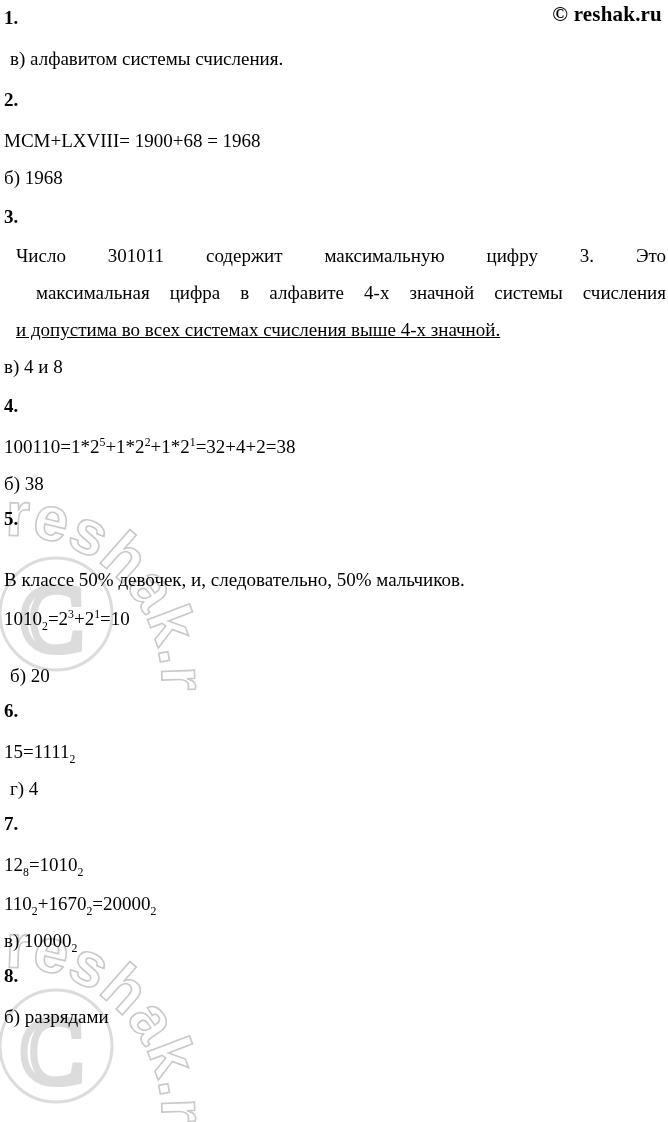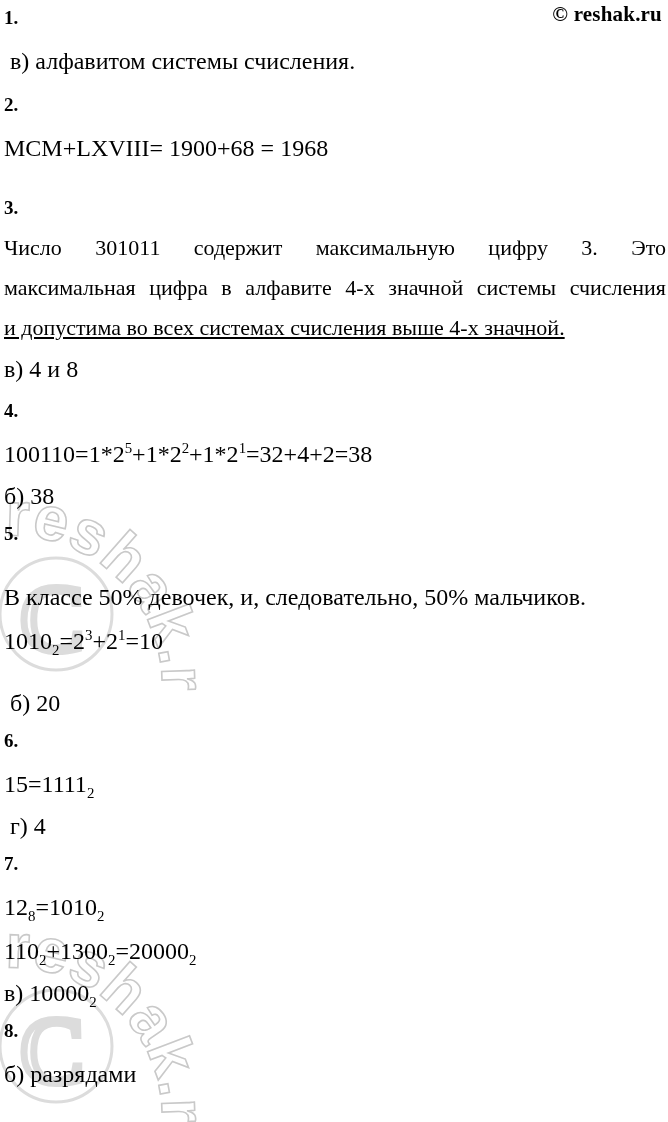--- a/index.html
+++ b/index.html
@@ -41,35 +41,35 @@
 
   .task-number {
     font-size: 19px;
     font-weight: 700;
     margin: 0;
     padding: 0 0 0 4px;
     line-height: 1.0;
   }
 
   .line {
-    font-size: 24px;
+    font-size: 19px;
     margin: 0;
     padding: 0 0 0 4px;
     line-height: 1.0;
     white-space: nowrap;
   }
 
   .line.indent {
     padding-left: 10px;
   }
 
   .para {
-    font-size: 22px;
-    margin: 0;
-    padding: 0 2px 0 4px;
+    font-size: 19px;
+    margin: 0;
+    padding: 0 2px 0 16px;
     line-height: 1.0;
     text-align: justify;
     text-justify: inter-word;
   }
   .para .lastline { display: block; }
 
   sup { font-size: 0.62em; vertical-align: super; line-height: 0; }
   sub { font-size: 0.62em; vertical-align: sub;   line-height: 0; }
   .gap-8  { height: 8px; }
   .gap-16 { height: 16px; }
@@ -146,28 +146,29 @@
     <div class="task-number">1.</div>
     <div class="gap-22"></div>
     <div class="line indent">в) алфавитом системы счисления.</div>
 
     <div class="gap-22"></div>
 
     <div class="task-number">2.</div>
     <div class="gap-22"></div>
     <div class="line">MCM+LXVIII= 1900+68 = 1968</div>
     <div class="gap-18"></div>
+    <div class="line">б) 1968</div>
 
     <div class="gap-20"></div>
 
     <div class="task-number">3.</div>
     <div class="gap-20"></div>
     <div class="para">
       <span style="display:block; text-align:justify; text-align-last:justify;">Число 301011 содержит максимальную цифру 3. Это</span>
-      <span style="display:block; text-align:justify; text-align-last:justify; margin-top:18px;">максимальная цифра в алфавите 4-х значной системы счисления</span>
+      <span style="display:block; text-align:justify; text-align-last:justify; margin-top:18px;margin-left:20px;">максимальная цифра в алфавите 4-х значной системы счисления</span>
       <span class="lastline" style="margin-top:18px;text-decoration:underline;">и допустима во всех системах счисления выше 4-х значной.</span>
     </div>
     <div class="gap-18"></div>
     <div class="line">в) 4 и 8</div>
 
     <div class="gap-20"></div>
 
     <div class="task-number">4.</div>
     <div class="gap-22"></div>
     <div class="line"><span>100110=1*2</span><sup>5</sup><span>+1*2</span><sup>2</sup><span>+1*2</span><sup>1</sup><span>=32+4+2=38</span></div>
@@ -193,21 +194,21 @@
     <div class="line"><span>15=1111</span><sub>2</sub></div>
     <div class="gap-18"></div>
     <div class="line indent">г) 4</div>
 
     <div class="gap-16"></div>
 
     <div class="task-number">7.</div>
     <div class="gap-22"></div>
     <div class="line"><span>12</span><sub>8</sub><span>=1010</span><sub>2</sub></div>
     <div class="gap-20"></div>
-    <div class="line"><span>110</span><sub>2</sub><span>+1300</span><sub>2</sub><span>=20000</span><sub>2</sub></div>
+    <div class="line"><span>110</span><sub>2</sub><span>+1670</span><sub>2</sub><span>=20000</span><sub>2</sub></div>
     <div class="gap-18"></div>
     <div class="line"><span>в) 10000</span><sub>2</sub></div>
 
     <div class="gap-16"></div>
 
     <div class="task-number">8.</div>
     <div class="gap-22"></div>
     <div class="line">б) разрядами</div>
 
   </div>

